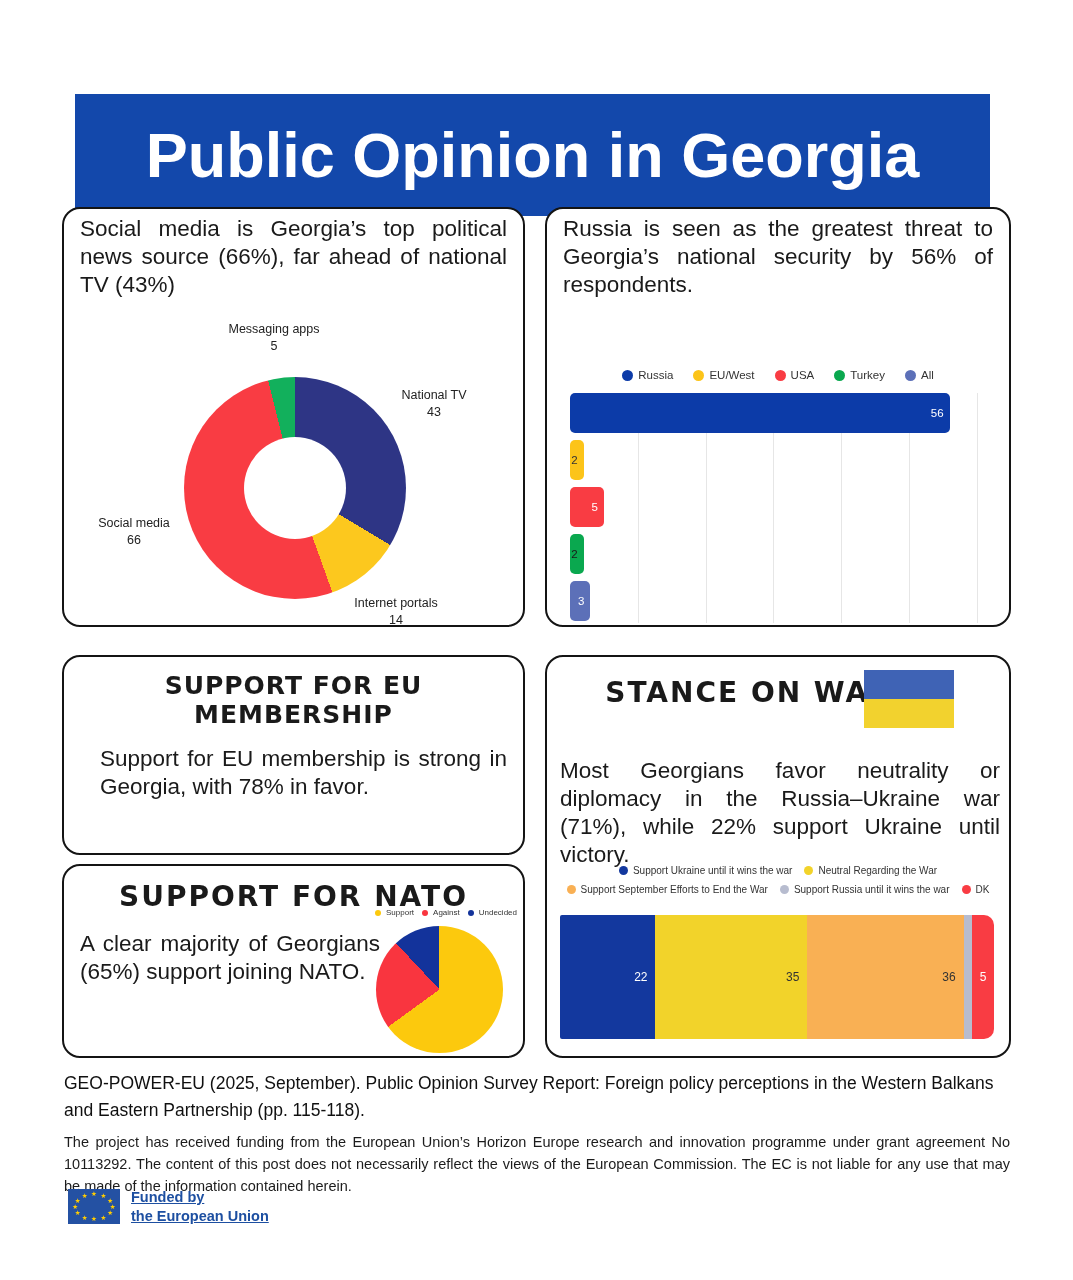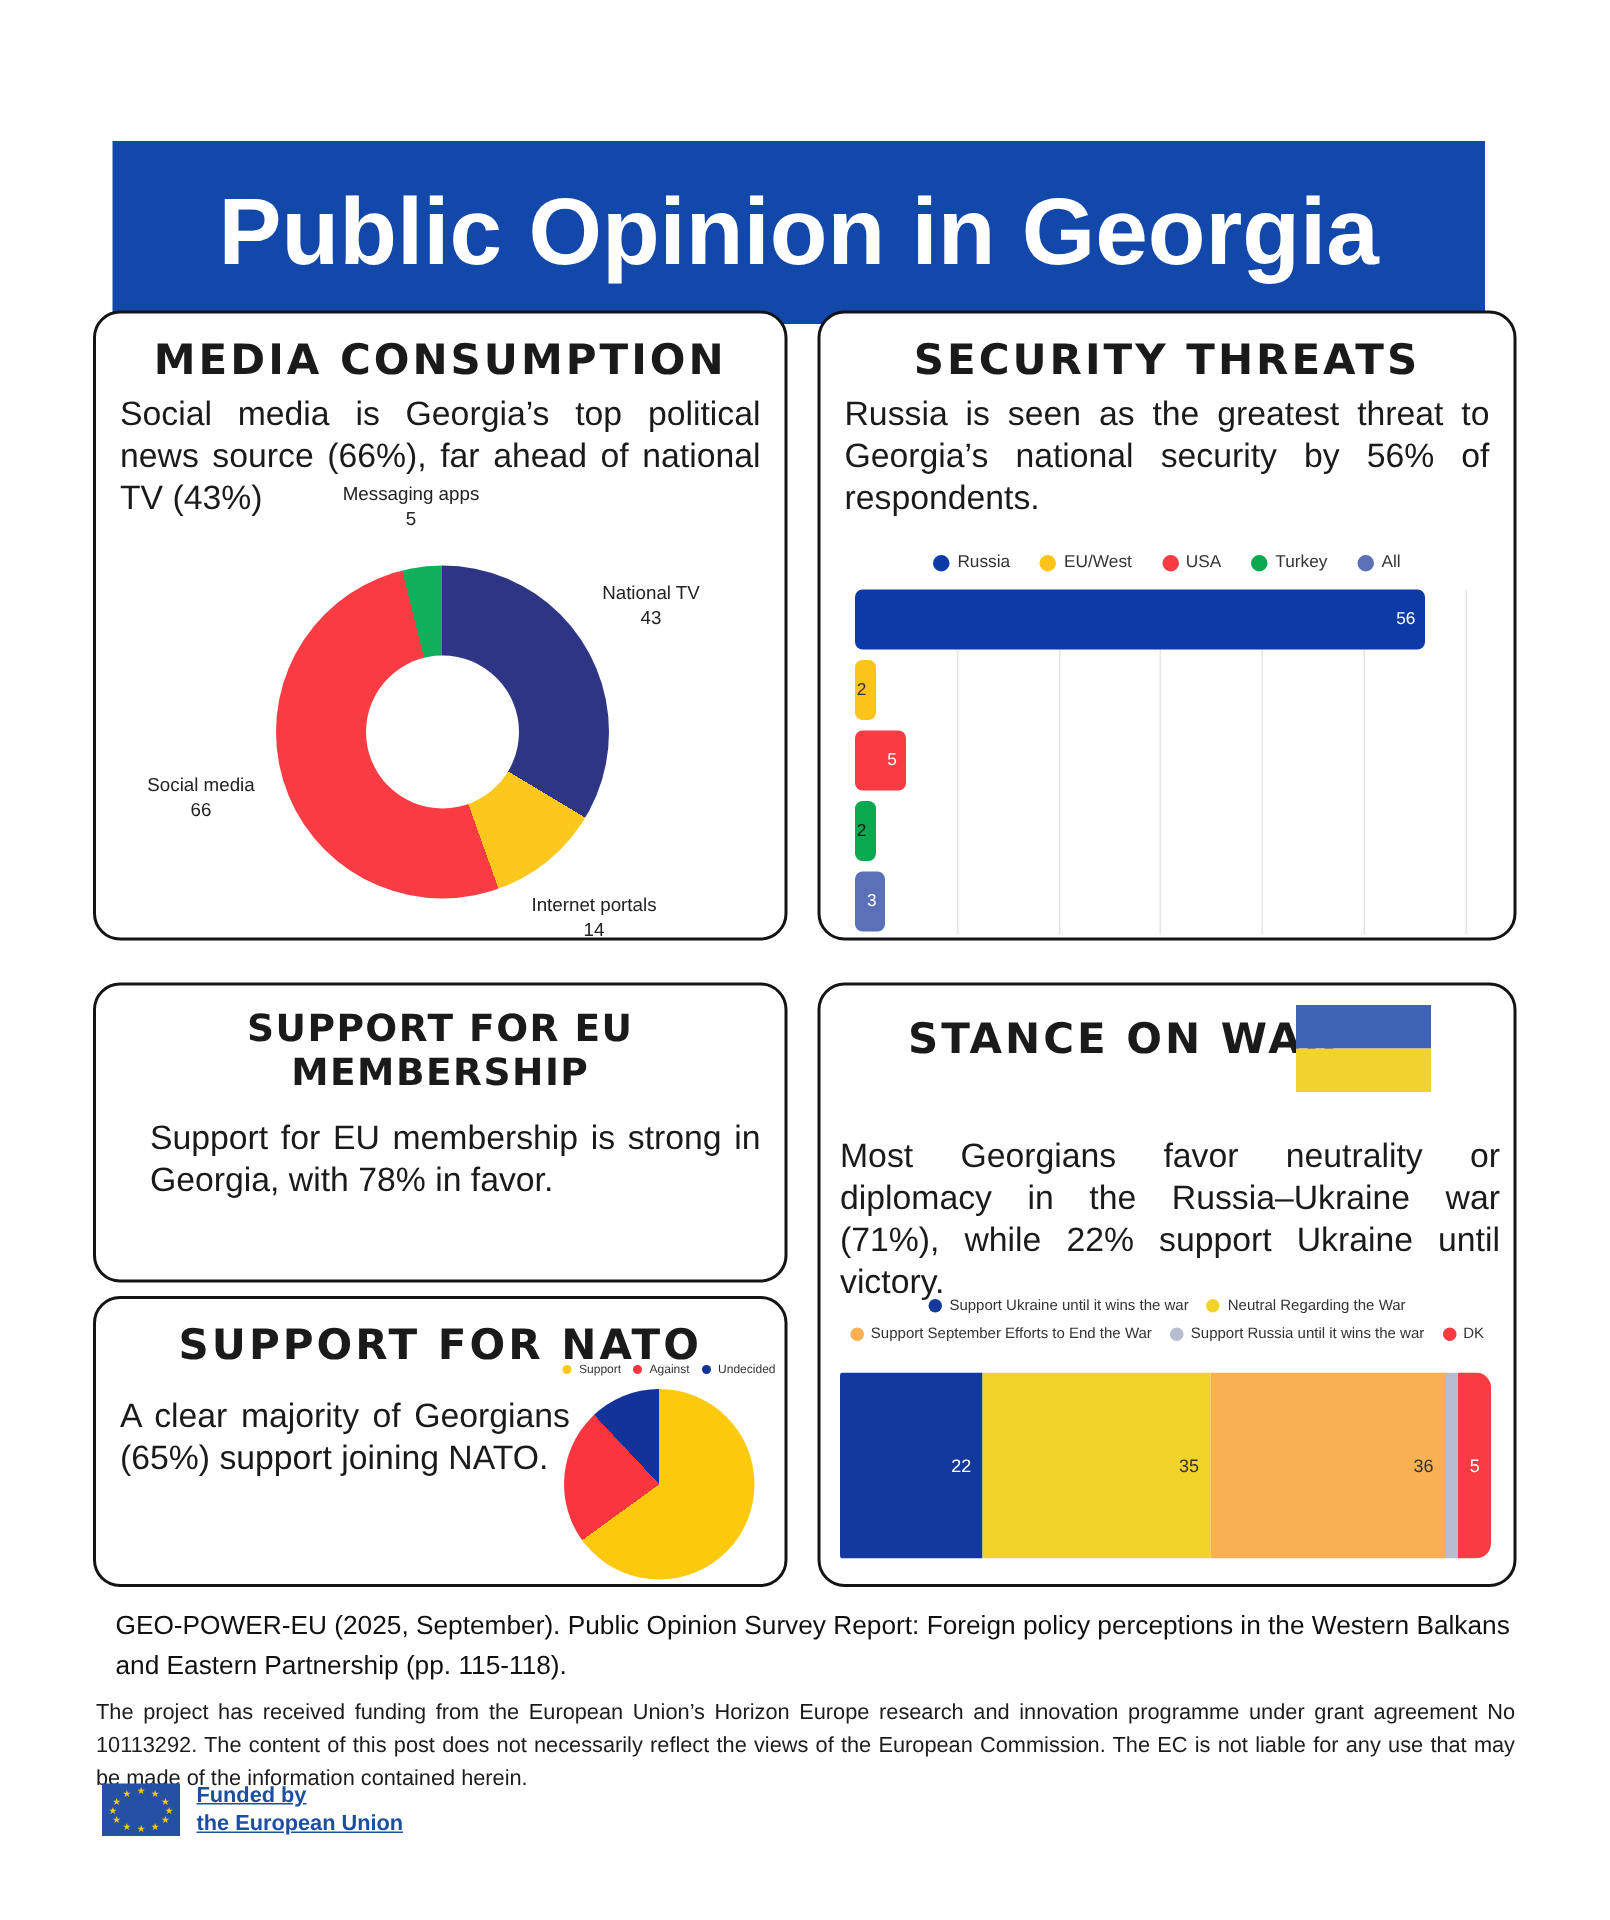--- a/index.html
+++ b/index.html
@@ -74,40 +74,39 @@
                  flex-direction:column;gap:8px;font-size:10px;}
   .stance-legend .legend-row{gap:12px;}
   .stance-legend .legend-dot{width:9px;height:9px;}
   .ukraine-bar{position:absolute;left:13px;top:258px;width:434px;height:124px;display:flex;
                border-radius:2px 10px 10px 2px;overflow:hidden;}
   .seg{display:flex;align-items:center;box-sizing:border-box;font-size:12px;}
   .seg span{width:100%;text-align:right;padding-right:8px;}
   .seg.small span{text-align:center;padding-right:0;}
 
   
-  .citation{position:absolute;left:77px;top:1070px;width:946px;font-size:17.5px;
+  .citation{position:absolute;left:64px;top:1070px;width:946px;font-size:17.5px;
             line-height:1.55;color:#101010;}
   .funding{position:absolute;left:64px;top:1132px;width:946px;font-size:14.5px;
            line-height:1.5;text-align:justify;color:#1c1c1c;}
   .eu-logo{position:absolute;left:68px;top:1188px;display:flex;gap:11px;align-items:center;}
   .eu-flag-rect{width:52px;height:35px;position:relative;flex:none;}
   .eu-flag-rect span{position:absolute;font-size:6.5px;transform:translate(-50%,-50%);}
   .logo-text{font-size:14.5px;font-weight:bold;line-height:1.3;}
 </style>
 </head>
 <body>
 
 <div class="canvas">
 
   <div class="header-band" style="background: rgb(19, 72, 171);">
     <div class="header-title">Public Opinion in Georgia</div>
   </div>
 
   <div class="panel" id="panel-media">
-    <div class="panel-title">MEDIA CONSUMPTION</div>
     <div class="panel-text">Social media is Georgia’s top political news source (66%), far ahead of national TV (43%)</div>
     <div class="donut" style="background: conic-gradient(rgb(46, 53, 133) 0deg, rgb(46, 53, 133) 120.938deg, rgb(252, 200, 30) 120.938deg, rgb(252, 200, 30) 160.312deg, rgb(249, 60, 67) 160.312deg, rgb(249, 60, 67) 345.938deg, rgb(18, 176, 92) 345.938deg, rgb(18, 176, 92) 360deg);"></div>
     <div class="donut-label dl-messaging">
       <div>Messaging apps</div>
       <div>5</div>
     </div>
     <div class="donut-label dl-tv">
       <div>National TV</div>
       <div>43</div>
     </div>
@@ -115,21 +114,20 @@
       <div>Social media</div>
       <div>66</div>
     </div>
     <div class="donut-label dl-portals">
       <div>Internet portals</div>
       <div>14</div>
     </div>
   </div>
 
   <div class="panel" id="panel-security">
-    <div class="panel-title">SECURITY THREATS</div>
     <div class="panel-text">Russia is seen as the greatest threat to Georgia’s national security by 56% of respondents.</div>
     <div class="sec-legend legend-row">
         <span class="legend-item">
           <span class="legend-dot" style="background: rgb(12, 59, 168);"></span>
           <span>Russia</span>
         </span>
         <span class="legend-item">
           <span class="legend-dot" style="background: rgb(252, 196, 25);"></span>
           <span>EU/West</span>
         </span>

